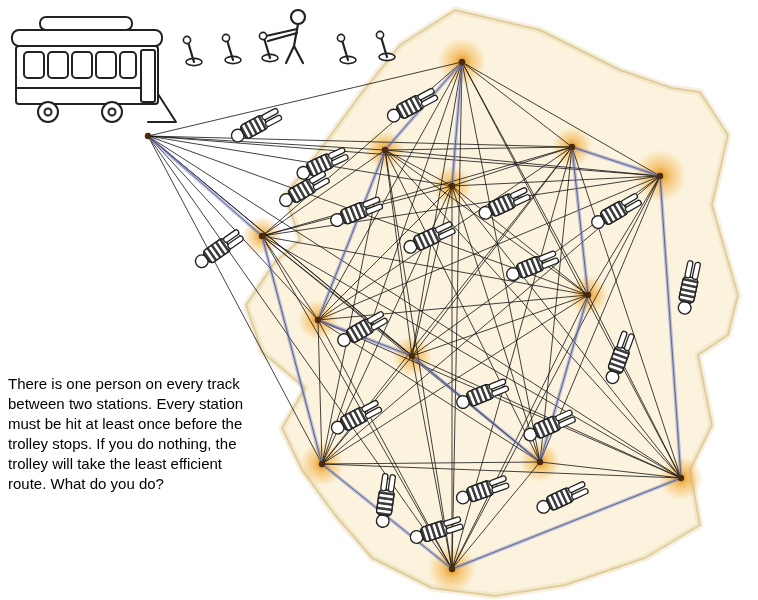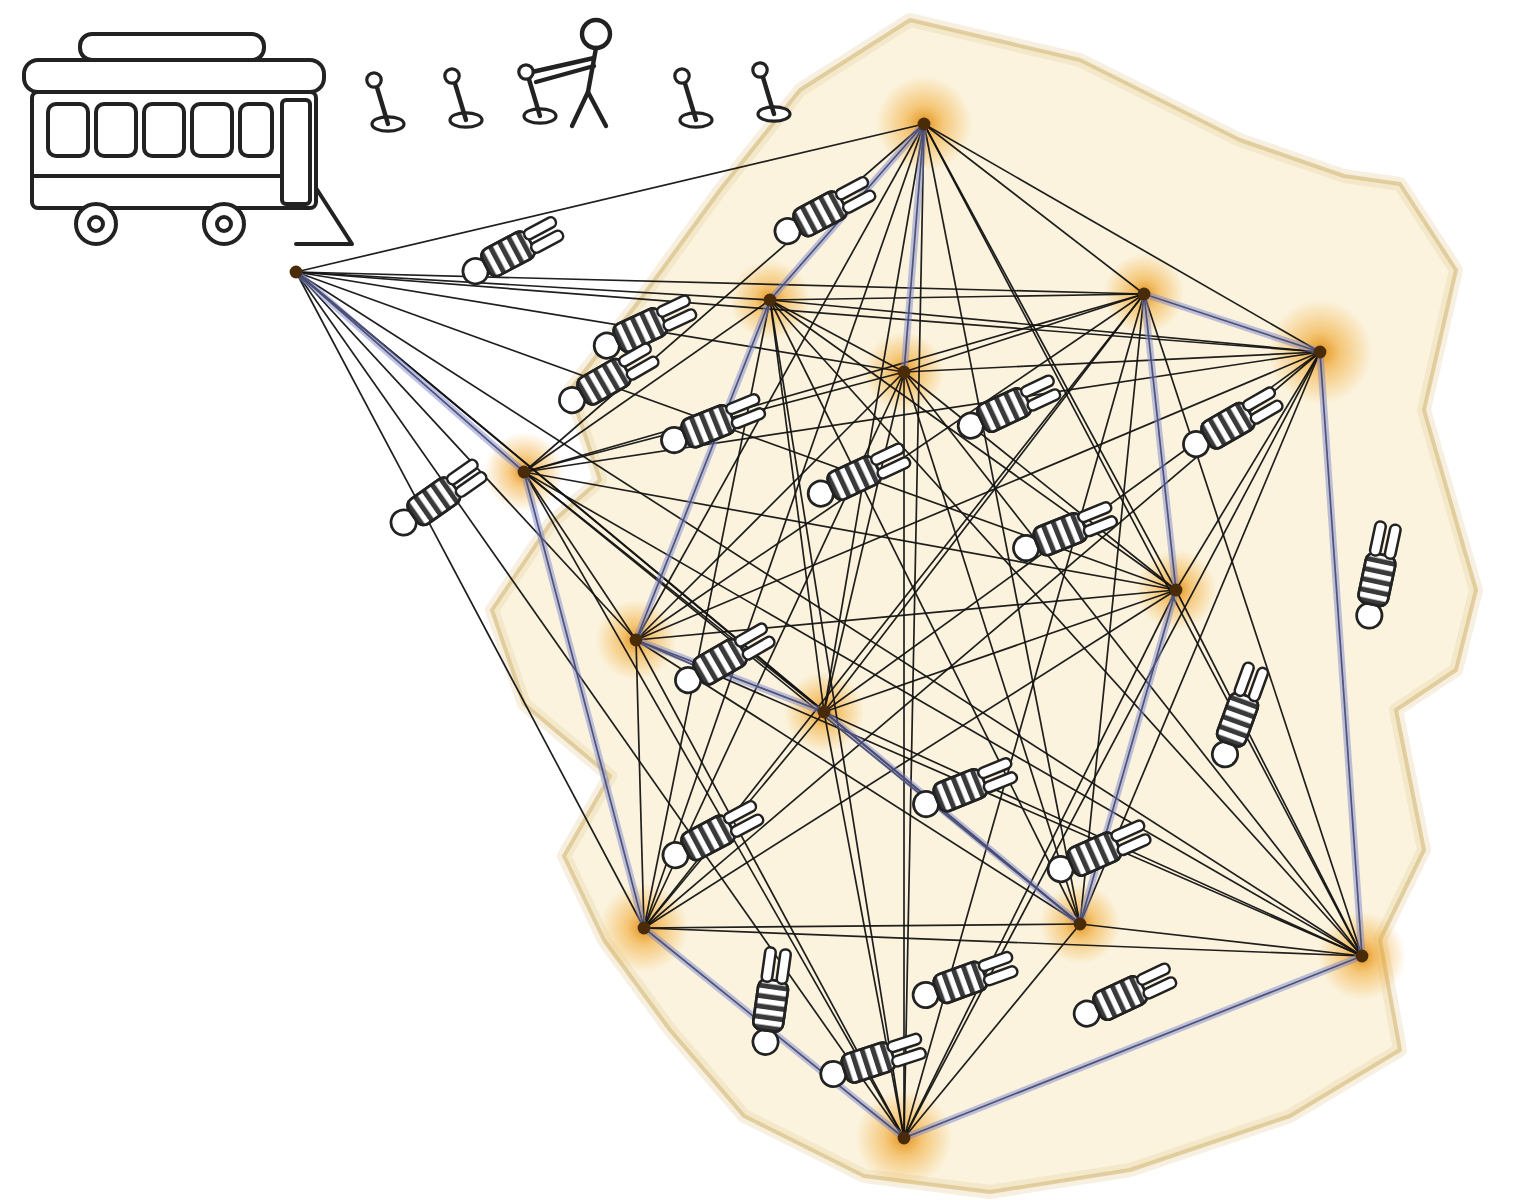--- a/index.html
+++ b/index.html
@@ -350,13 +350,14 @@
           <circle cx="-7" cy="-22" r="3.6" fill="#fff" stroke="#222" stroke-width="1.6"></circle>
         </g>
         <g transform="translate(387,57)">
           <ellipse cx="0" cy="0" rx="8" ry="3.6" fill="#fff" stroke="#222" stroke-width="1.6"></ellipse>
           <line x1="0" y1="0" x2="-6" y2="-20" stroke="#222" stroke-width="2.2" stroke-linecap="round"></line>
           <circle cx="-7" cy="-22" r="3.6" fill="#fff" stroke="#222" stroke-width="1.6"></circle>
         </g>
       </g>
     </svg>
 
+  <div class="caption">There is one person on every track between two stations. Every station must be hit at least once before the trolley stops. If you do nothing, the trolley will take the least efficient route. What do you do?</div>
 </div>
 
 </body></html>

